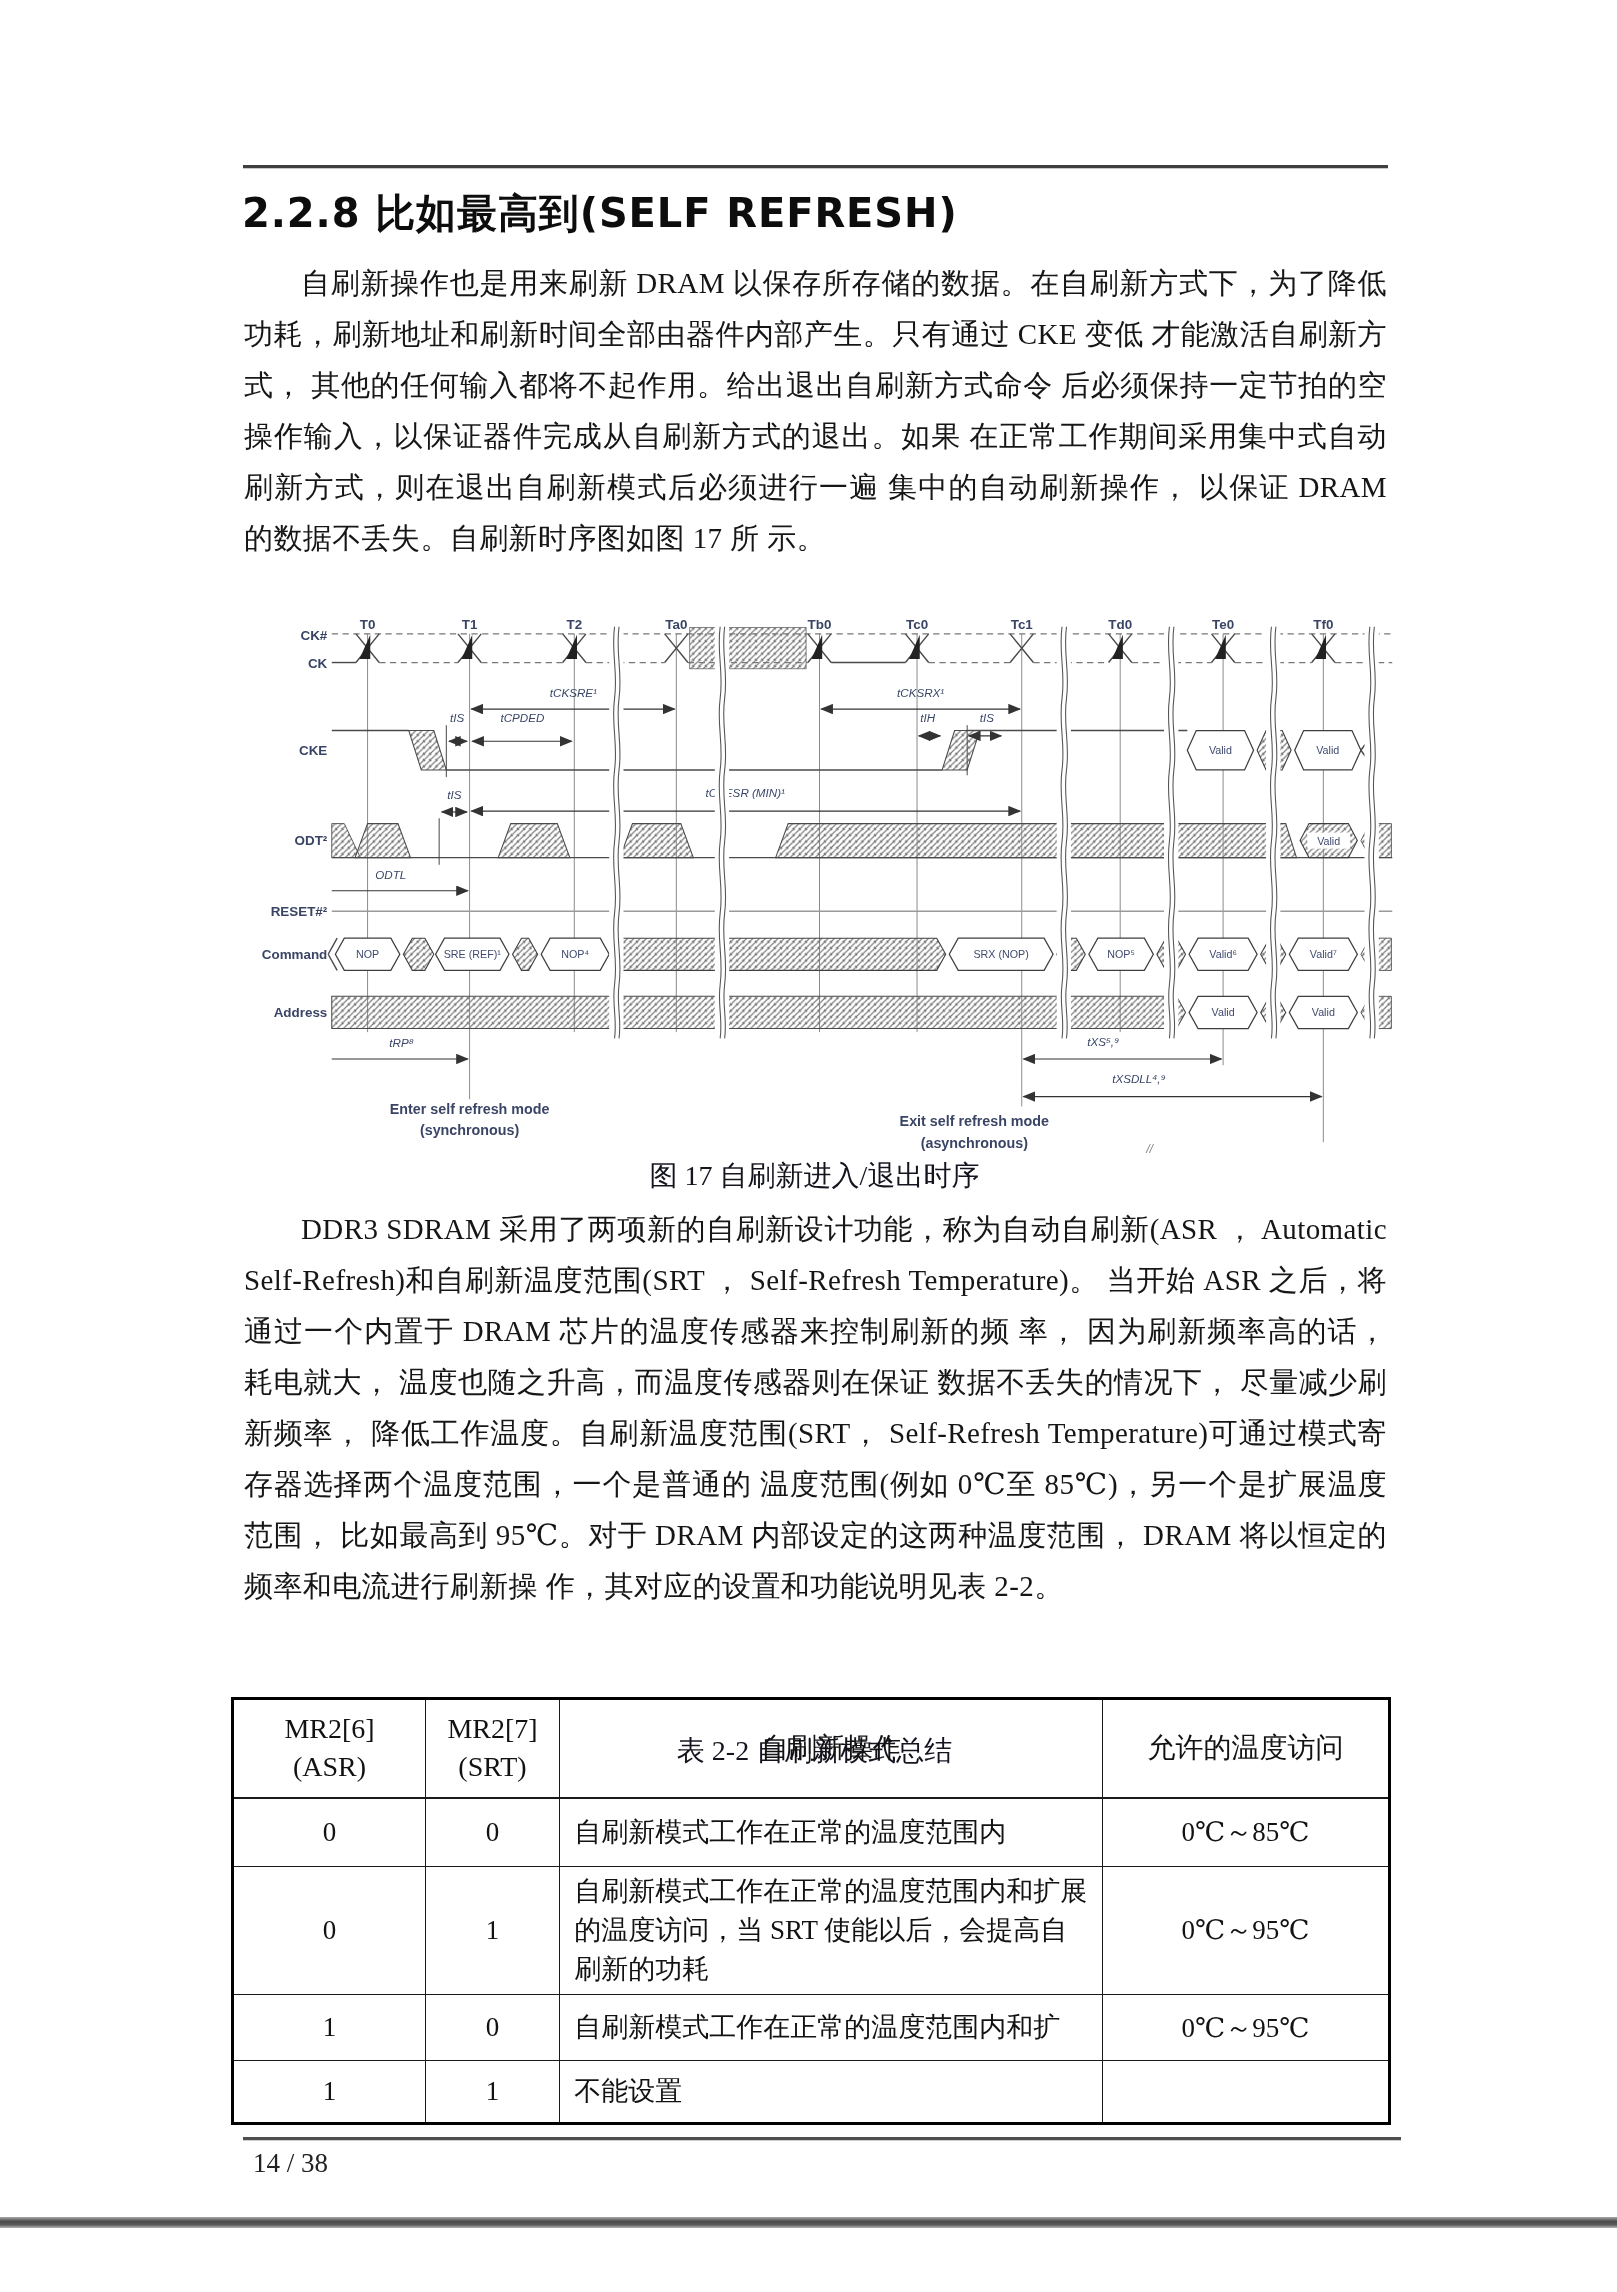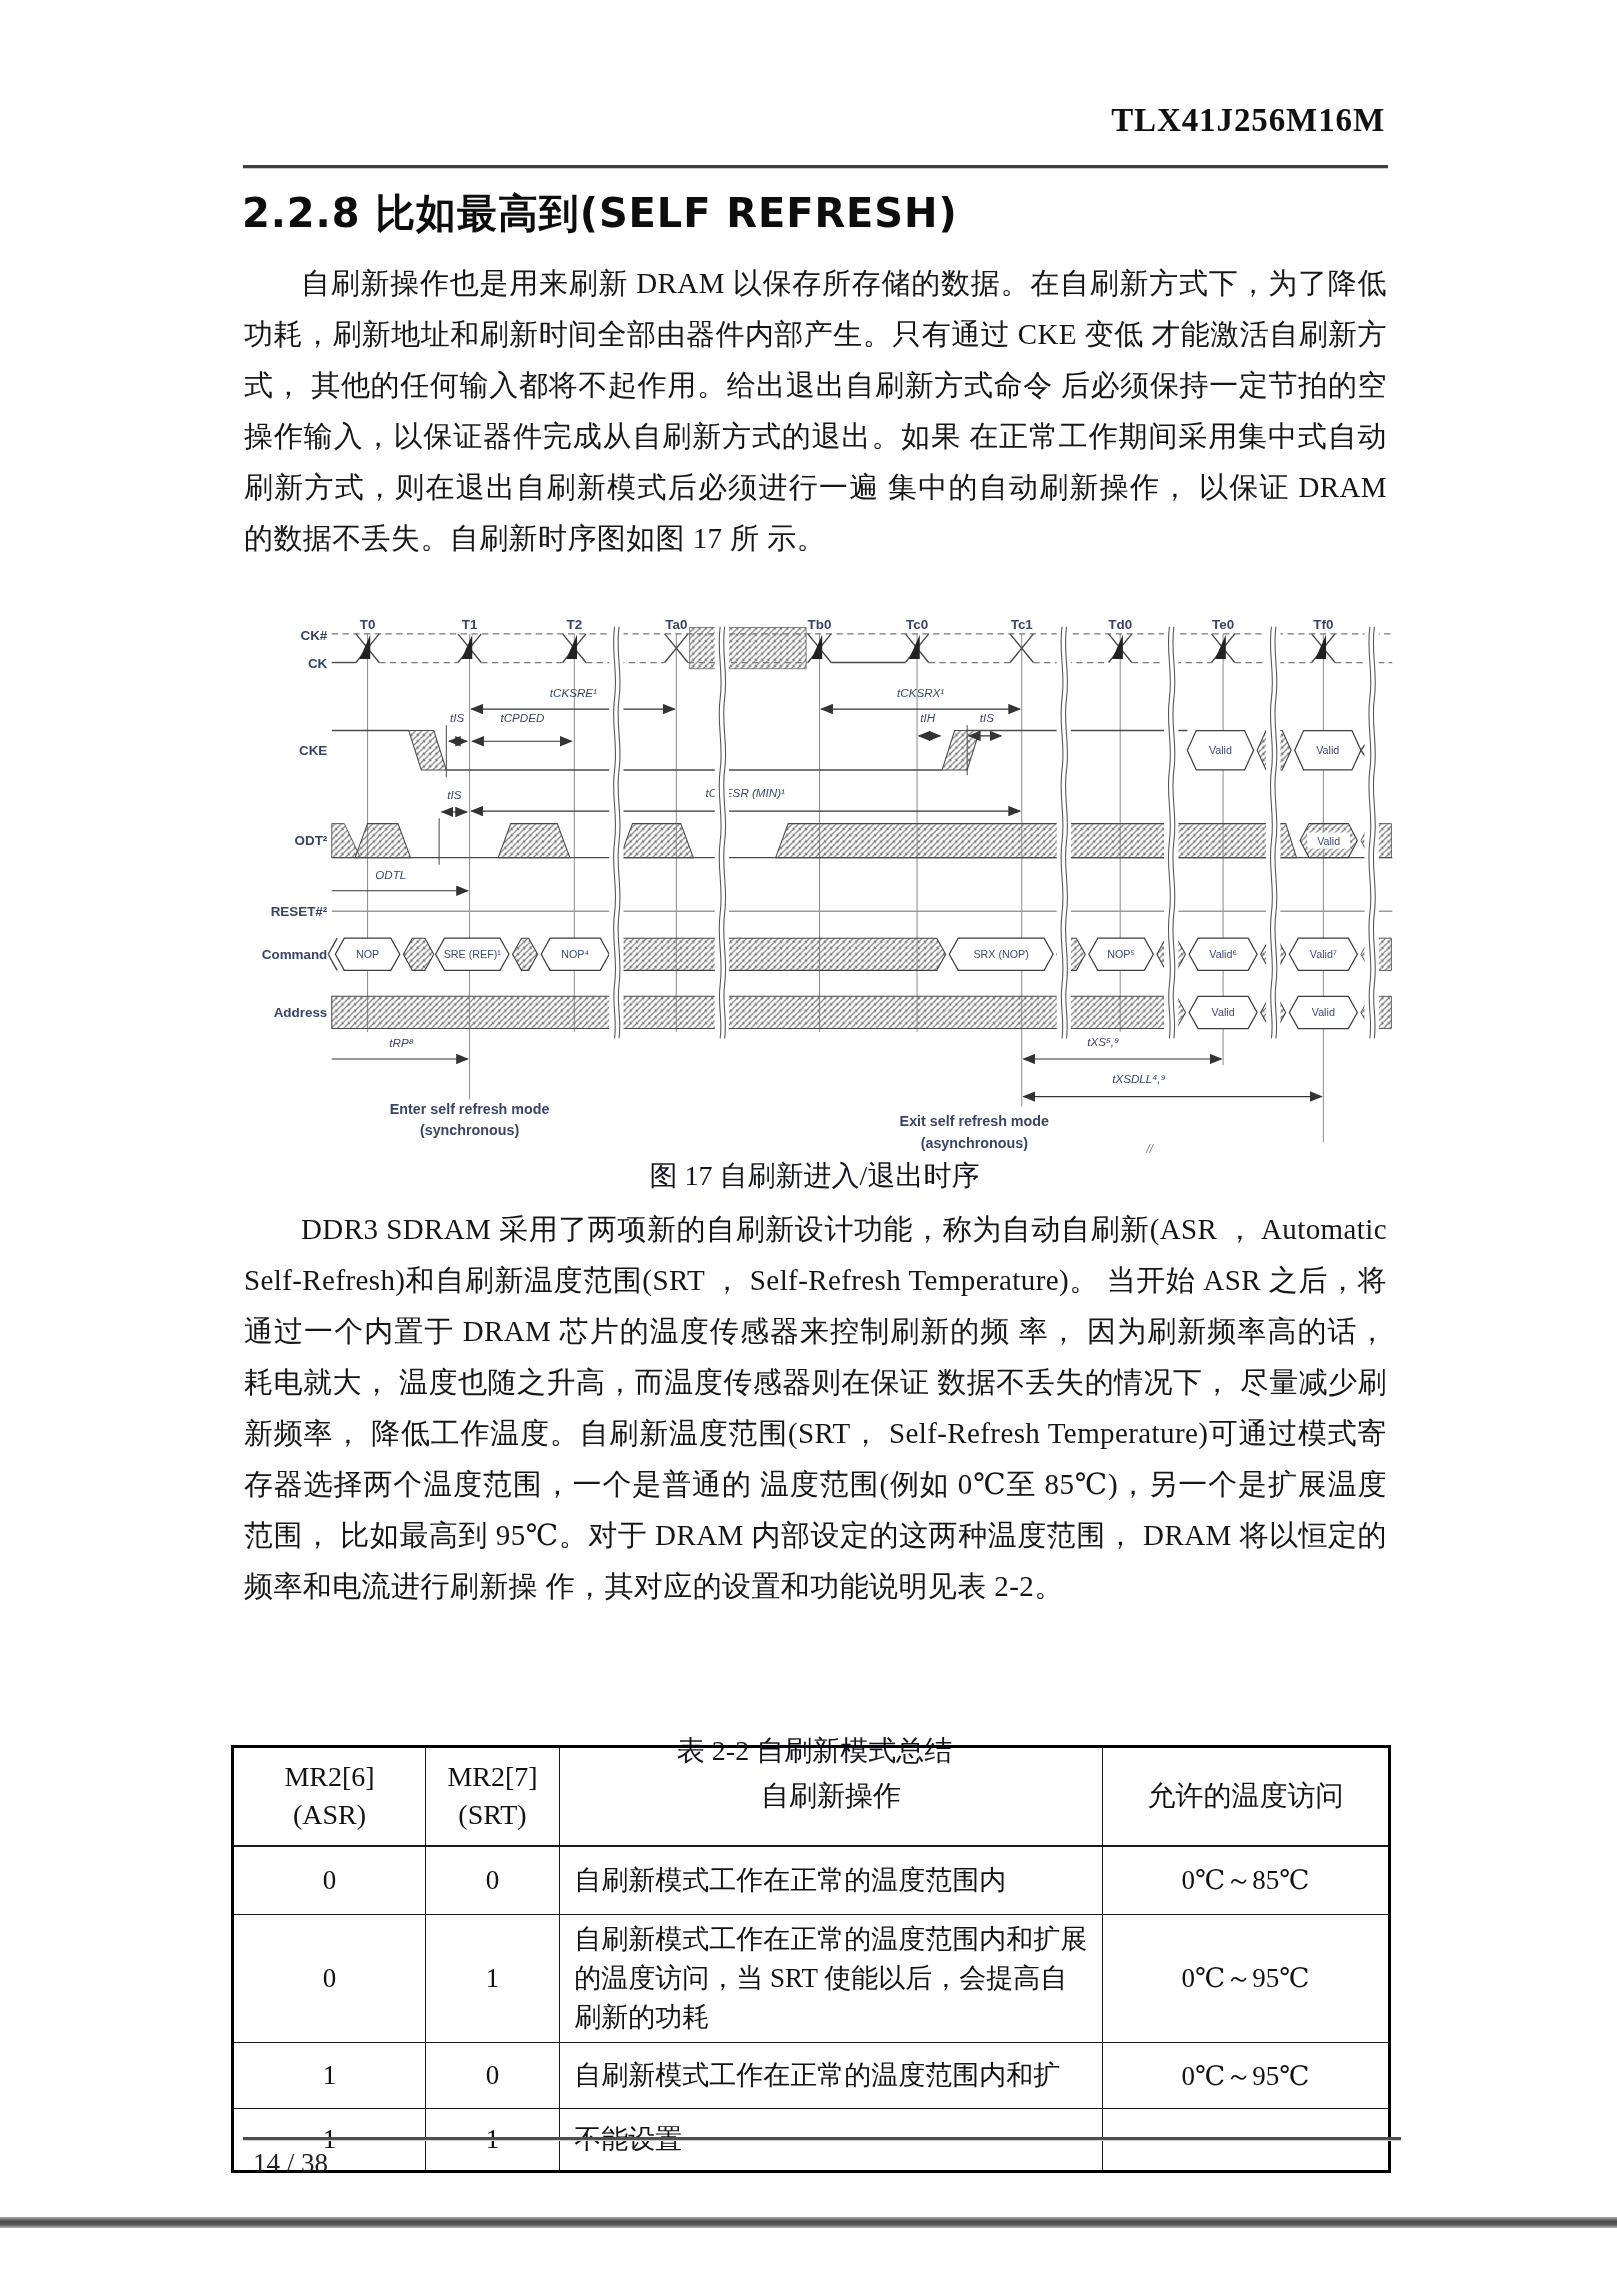--- a/index.html
+++ b/index.html
@@ -18,21 +18,21 @@
         text-indent:57px;color:#161616;letter-spacing:0.4px;}
   .p1{top:258px;}
   .p2{top:1204px;}
 
   .fig-caption{top:1157px;left:244px;width:1141px;text-align:center;font-size:28px;color:#14141f;}
   .tbl-caption{top:1696px;left:244px;width:1141px;text-align:center;font-size:28px;color:#14141f;margin-top:36px;}
 
   .fig-wrap{top:616px;left:242px;width:1155px;height:562px;}
 
   
-  .mode-table{top:1745px;left:231px;width:1157px;border-collapse:collapse;table-layout:fixed;
+  .mode-table{top:1697px;left:231px;width:1157px;border-collapse:collapse;table-layout:fixed;
               font-size:27px;color:#121212;padding-left:12px;}
   .mode-table td{border:1.8px solid #1a1a1a;vertical-align:middle;padding:5.4px 9px;}
   .mode-table tr.hdr td{border-bottom:2.7px solid #1a1a1a;text-align:center;font-size:28px;height:86px;line-height:38px;}
   .mode-table td.c{text-align:center;}
   .mode-table td.op{text-align:left;padding-left:14.3px;line-height:39px;}
   .mode-table .r1 td{height:56px;}
   .mode-table .r2 td{height:113px;}
   .mode-table .r3 td{height:54px;}
   .mode-table .r4 td{height:50px;}
   .mode-table{border:3.6px solid #000;}
@@ -57,21 +57,20 @@
   .arr{stroke:#333;stroke-width:1.3;fill:none;}
   .hex{fill:#fff;stroke:#3e3e3e;stroke-width:1.4;}
   .hhex{fill:url(#hat);stroke:#3e3e3e;stroke-width:1.2;}
   .tik{stroke:#444;stroke-width:1.1;}
 </style>
 </head>
 <body>
 
 <div class="page">
 
-  <div class="abs doc-code">TLX41J256M16M</div>
   <div class="abs header-rule"></div>
 
   <div class="abs sec-heading">2.2.8 比如最高到(SELF REFRESH)</div>
 
   <div class="abs para p1">自刷新操作也是用来刷新 DRAM 以保存所存储的数据。在自刷新方式下，为了降低功耗，刷新地址和刷新时间全部由器件内部产生。只有通过 CKE 变低 才能激活自刷新方式， 其他的任何输入都将不起作用。给出退出自刷新方式命令 后必须保持一定节拍的空操作输入，以保证器件完成从自刷新方式的退出。如果 在正常工作期间采用集中式自动刷新方式，则在退出自刷新模式后必须进行一遍 集中的自动刷新操作， 以保证 DRAM 的数据不丢失。自刷新时序图如图 17 所 示。</div>
 
   <div class="abs fig-wrap">
   <svg width="1155" height="562" viewBox="0 0 1290 628" xmlns="http://www.w3.org/2000/svg">
     <defs>
       <pattern id="hat" patternUnits="userSpaceOnUse" width="7" height="7">

